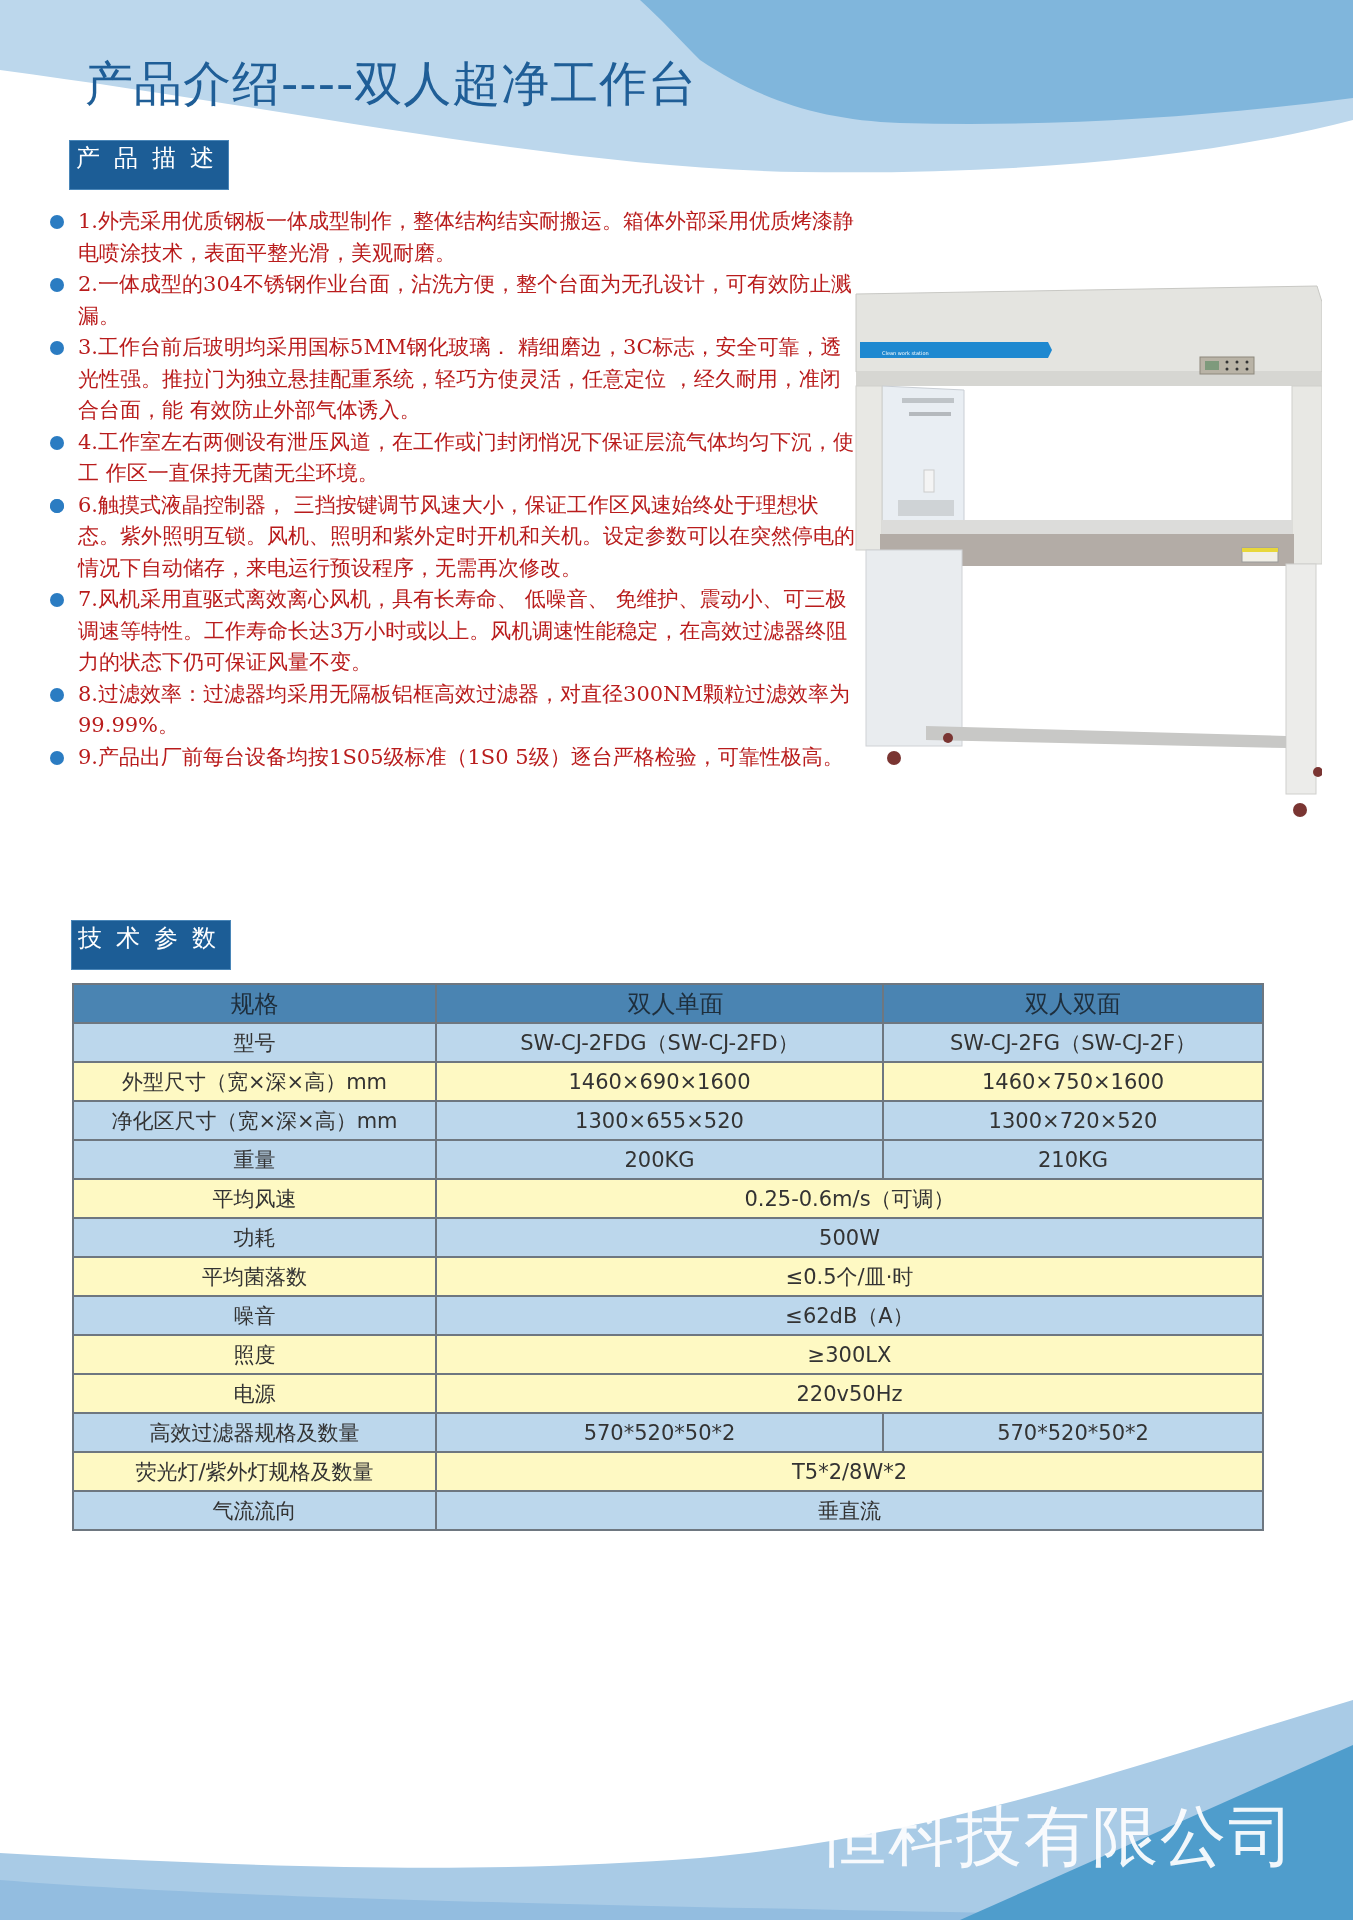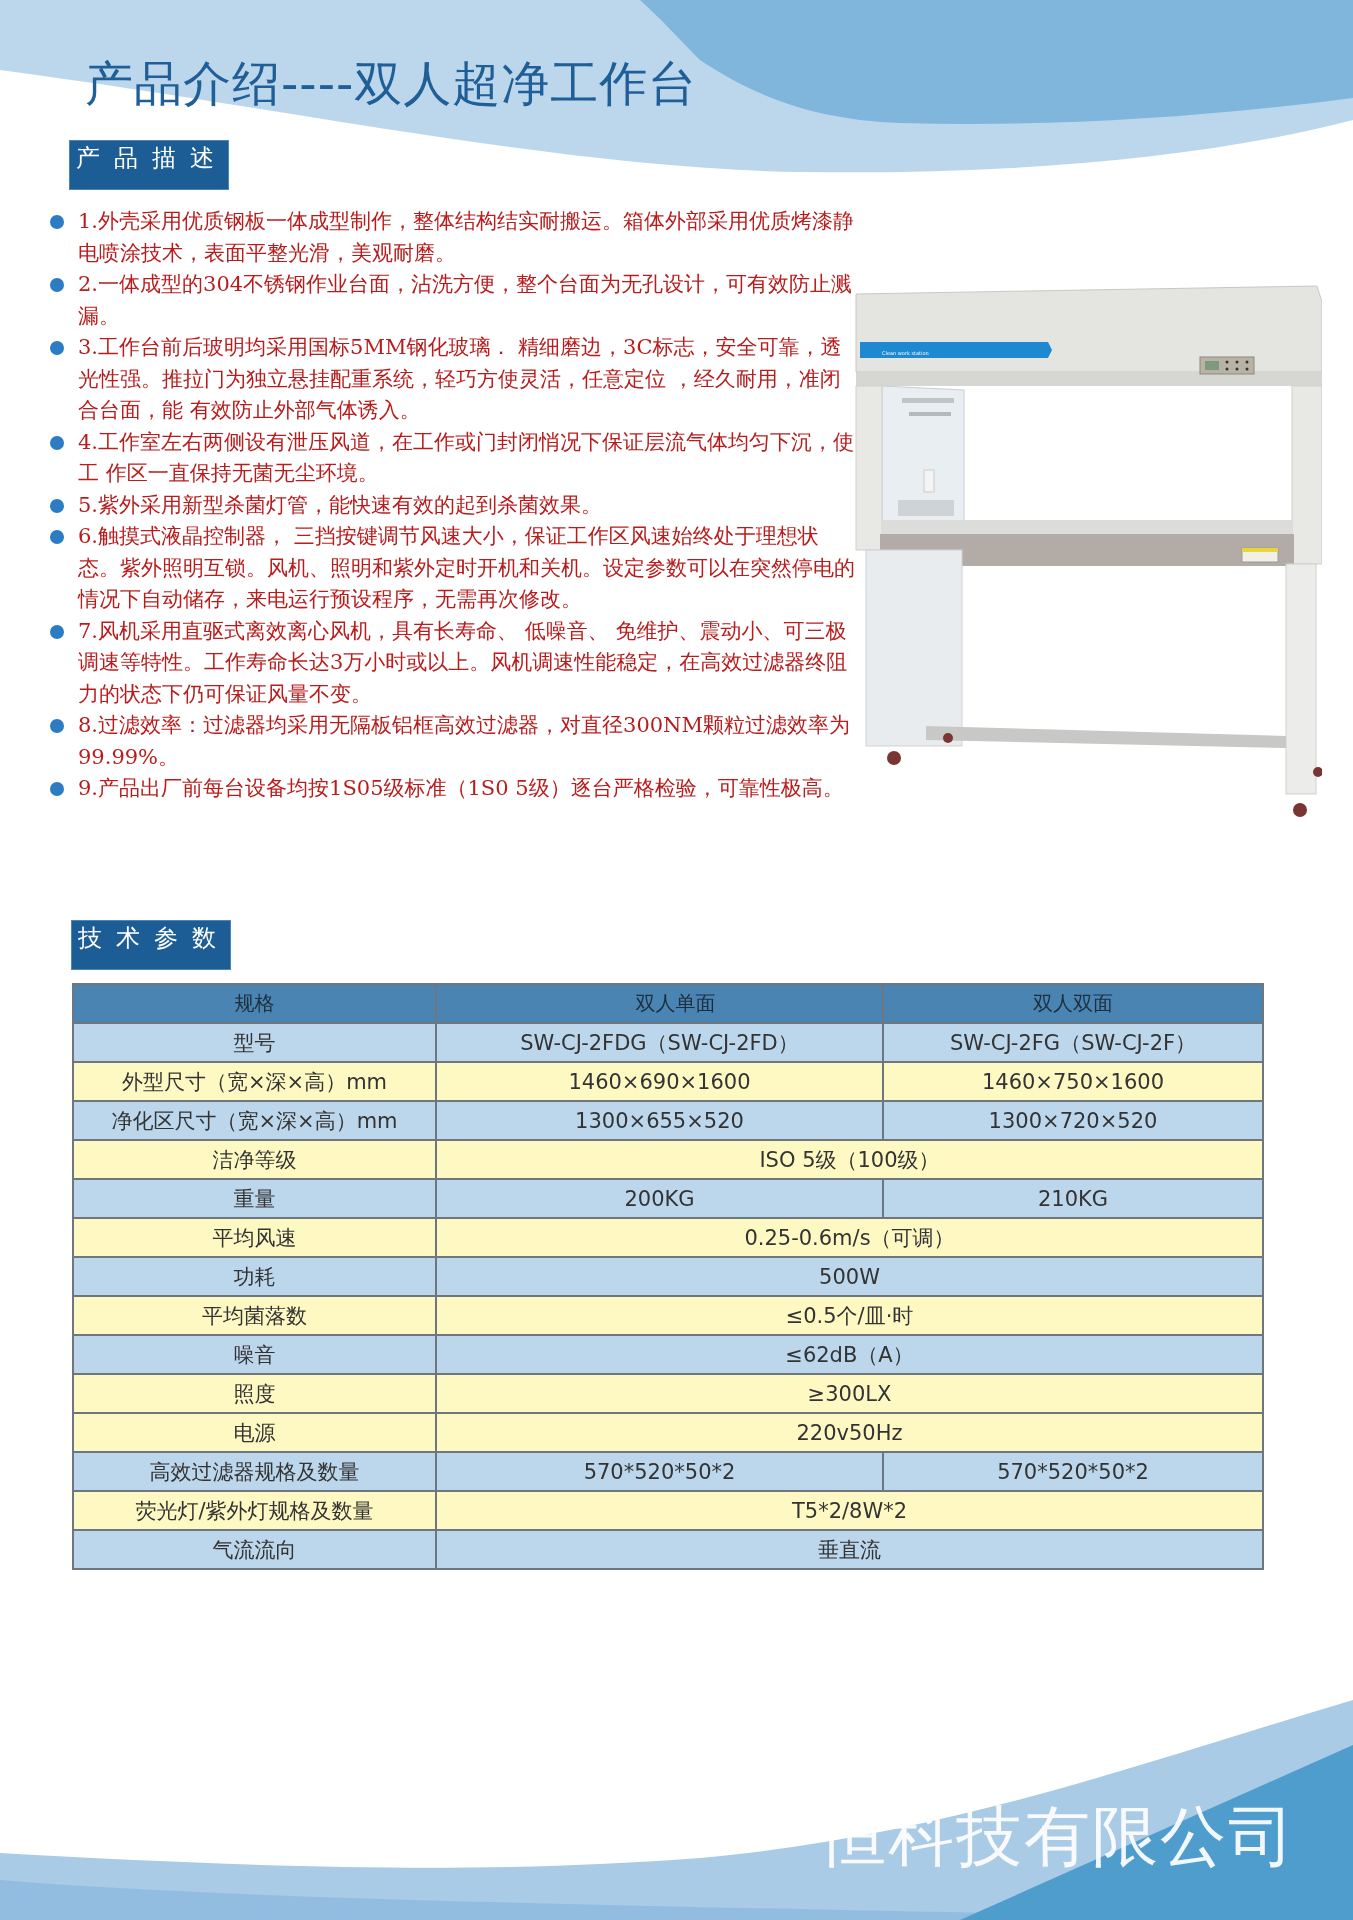--- a/index.html
+++ b/index.html
@@ -11,21 +11,21 @@
   .section-label { position:absolute; background:#1c5d96; color:#fff; font-size:24px; letter-spacing:14px;
                    padding:2px 0 16px 6px; height:30px; line-height:30px; z-index:2; border:1px solid #4a86b8; }
   .desc { position:absolute; left:46px; top:206px; width:810px; z-index:2; }
   .desc .item { position:relative; padding-left:32px; font-family:"DejaVu Serif", "Liberation Serif", serif;
                 font-size:21px; line-height:31.5px; color:#b91c1c; }
   .desc .bullet { position:absolute; left:4px; top:9px; width:14px; height:14px; border-radius:50%; background:#2b7cc2; }
   .product { position:absolute; left:852px; top:272px; width:470px; height:548px; z-index:2; }
   table.spec { position:absolute; left:72px; top:983px; width:1192px; border-collapse:collapse; z-index:2;
                font-family:"DejaVu Sans", "Liberation Sans", sans-serif; }
   table.spec td { border:2px solid #6e7780; text-align:center; color:#333; font-size:21px; height:37px; padding:0; }
-  table.spec tr.head td { background:#4a84b2; font-size:20px; color:#1e2e3c; height:37px; }
+  table.spec tr.head td { background:#4a84b2; font-size:24px; color:#1e2e3c; height:37px; }
   table.spec tr.blue td { background:#bcd7ec; }
   table.spec tr.white td { background:#fef9c3;margin-top:32px; }
   table.spec td.c1 { width:361px; }
   table.spec td.c2 { width:413px;padding-left:32px; }
   .footer-name { position:absolute; left:650px; top:1792px; font-size:66px; color:#ffffff; opacity:0.92; z-index:2;
                  letter-spacing:2px; white-space:nowrap; font-family:Liberation Sans, sans-serif; }
 </style>
 </head>
 <body>
 
@@ -42,21 +42,21 @@
 
 <div class="title">产品介绍----双人超净工作台</div>
 
 <div class="section-label" style="left:69px; top:140px;">产品描述</div>
 
 <div class="desc">
   <div class="item"><span class="bullet"></span><span>1.外壳采用优质钢板一体成型制作，整体结构结实耐搬运。箱体外部采用优质烤漆静电喷涂技术，表面平整光滑，美观耐磨。</span></div>
   <div class="item"><span class="bullet"></span><span>2.一体成型的304不锈钢作业台面，沾洗方便，整个台面为无孔设计，可有效防止溅漏。</span></div>
   <div class="item"><span class="bullet"></span><span>3.工作台前后玻明均采用国标5MM钢化玻璃． 精细磨边，3C标志，安全可靠，透光性强。推拉门为独立悬挂配重系统，轻巧方使灵活，任意定位 ，经久耐用，准闭合台面，能 有效防止外部气体诱入。</span></div>
   <div class="item"><span class="bullet"></span><span>4.工作室左右两侧设有泄压风道，在工作或门封闭悄况下保证层流气体均匀下沉，使工 作区一直保持无菌无尘环境。</span></div>
-  <div class="item"><span class="bullet"></span><span>5.紫外采用新型杀菌灯管，能快速有效的起到杀菌效果。</span></div>
+  <div class="item"><span class="bullet"></span></div>
   <div class="item"><span class="bullet"></span><span>6.触摸式液晶控制器， 三挡按键调节风速大小，保证工作区风速始终处于理想状态。紫外照明互锁。风机、照明和紫外定时开机和关机。设定参数可以在突然停电的情况下自动储存，来电运行预设程序，无需再次修改。</span></div>
   <div class="item"><span class="bullet"></span><span>7.风机采用直驱式离效离心风机，具有长寿命、 低噪音、 免维护、震动小、可三极调速等特性。工作寿命长达3万小时或以上。风机调速性能稳定，在高效过滤器终阻力的状态下仍可保证风量不变。</span></div>
   <div class="item"><span class="bullet"></span><span>8.过滤效率：过滤器均采用无隔板铝框高效过滤器，对直径300NM颗粒过滤效率为99.99%。</span></div>
   <div class="item"><span class="bullet"></span><span>9.产品出厂前每台设备均按1S05级标准（1S0 5级）逐台严格检验，可靠性极高。</span></div>
 </div>
 
 <svg class="product" viewBox="0 0 470 548">
 
   <polygon points="4,22 465,14 470,30 470,100 4,100" fill="#e4e4e0" stroke="#c8c8c4"></polygon>
   <rect x="4" y="100" width="466" height="14" fill="#d6d6d2"></rect>
@@ -117,24 +117,20 @@
   <tr class="white">
     <td class="c1">外型尺寸（宽×深×高）mm</td>
     <td>1460×690×1600</td>
     <td>1460×750×1600</td>
   </tr>
   <tr class="blue">
     <td class="c1">净化区尺寸（宽×深×高）mm</td>
     <td>1300×655×520</td>
     <td>1300×720×520</td>
   </tr>
-  <tr class="white">
-    <td class="c1">洁净等级</td>
-    <td colspan="2">ISO 5级（100级）</td>
-  </tr>
   <tr class="blue">
     <td class="c1">重量</td>
     <td>200KG</td>
     <td>210KG</td>
   </tr>
   <tr class="white">
     <td class="c1">平均风速</td>
     <td colspan="2">0.25-0.6m/s（可调）</td>
   </tr>
   <tr class="blue">

